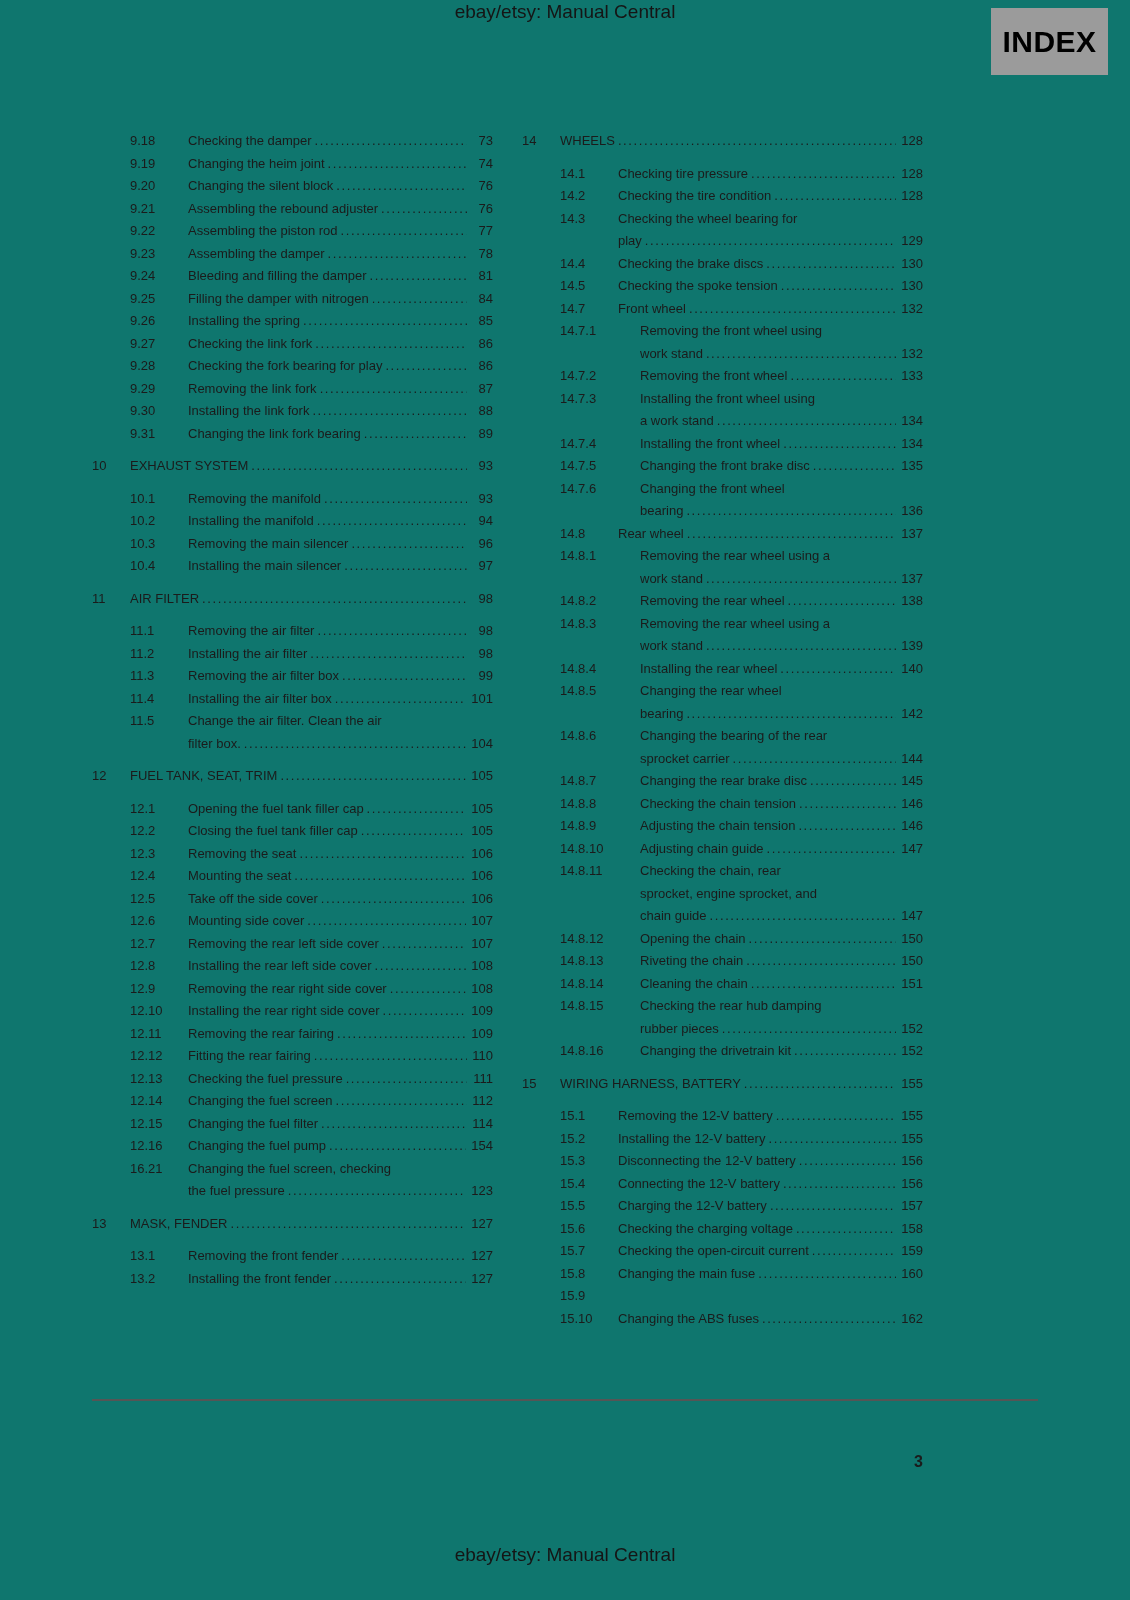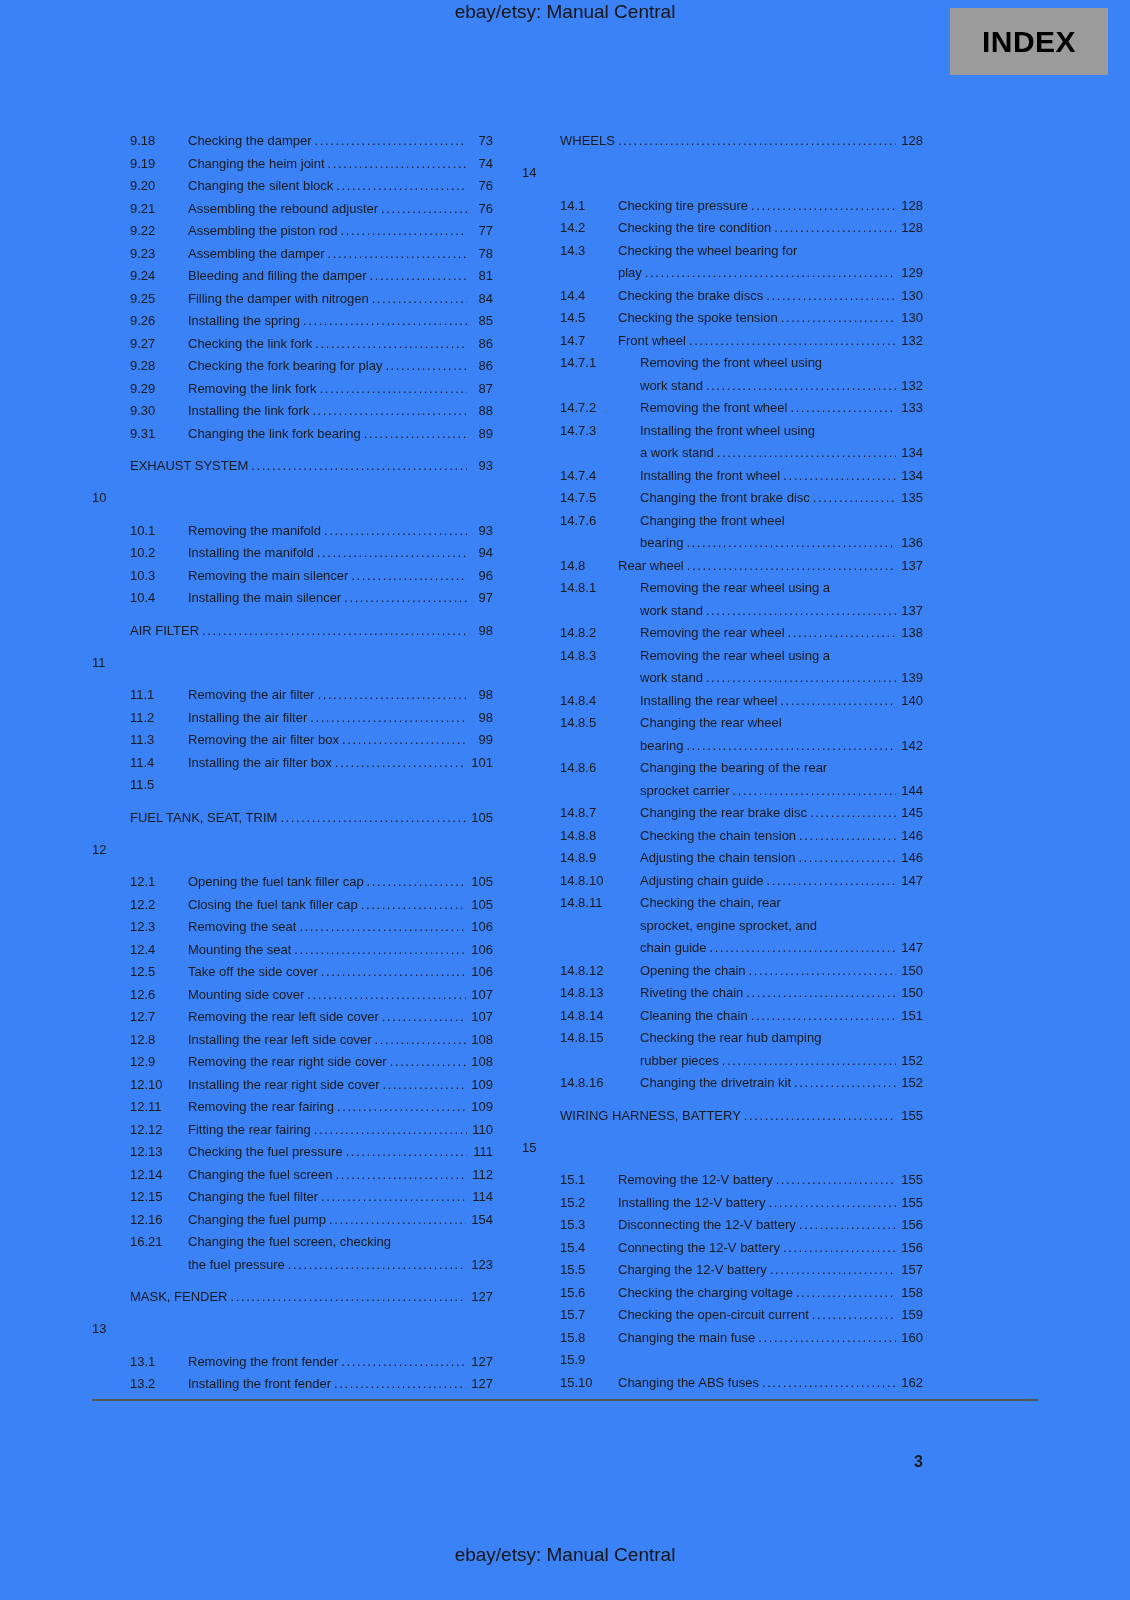--- a/index.html
+++ b/index.html
@@ -4,49 +4,49 @@
 <style>
   * { margin: 0; padding: 0; box-sizing: border-box; }
   html, body { width: 1130px; height: 1600px; }
   body {
     background: #ffffff;
     font-family: "Liberation Sans", "DejaVu Sans", sans-serif;
     color: var(--text-color, #1b1b1b);
     position: relative;
     overflow: hidden;
   }
-  .page { position: absolute; inset: 0; width: 1130px; height: 1600px; background: #3b82f6; }
+  .page { position: absolute; inset: 0; width: 1130px; height: 1600px; background: #0f766e; }
 
   .doc-title-top, .doc-title-bottom {
     position: absolute; left: 0; width: 100%;
     text-align: center; font-size: 19px; color: #151515;
   }
   .doc-title-top { top: 1px; }
   .doc-title-bottom { top: 1544px; }
 
   .index-box {
     position: absolute; top: 8px; right: 22px;
-    width: 158px; height: 67px;
+    width: 117px; height: 67px;
     background: var(--index-box-bg, #9b9b9b);
     display: flex; align-items: center; justify-content: center;
   }
   .index-label { font-size: 30px; font-weight: bold; color: #000; letter-spacing: 0.5px; }
 
   .toc-col {
     position: absolute; top: 130px; width: 401px;
     font-size: 13px; line-height: 22.5px;
   }
   #toc-col-left  { left: 92px; }
   #toc-col-right { left: 522px; }
 
   .entry { display: flex; align-items: flex-start; }
   .entry .num { flex: 0 0 58px; }
   .entry.level1 { margin: 10px 0 10px 0; }
   .toc-col .entry.level1:first-child { margin-top: 0; }
-  .entry.level1 .num { flex: 0 0 38px; margin-top: 32px; }
+  .entry.level1 .num { flex: 0 0 38px; }
   .entry.level2 { padding-left: 38px; }
   .entry.level2 .num { flex: 0 0 58px; }
   .entry.level3 { padding-left: 38px; }
   .entry.level3 .num { flex: 0 0 80px; }
 
   .body { flex: 1 1 auto; min-width: 0; display: block; }
   .line { display: flex; align-items: baseline; }
   .txt { white-space: nowrap; }
   .dots {
     flex: 1 1 auto; overflow: hidden; white-space: nowrap;
@@ -313,20 +313,30 @@
         <span class="body">
           <span class="line">
             <span class="txt">Installing the air filter box</span>
             <span class="dots"></span>
             <span class="pg">101</span>
           </span>
         </span>
       </div>
       <div class="entry level2">
         <span class="num">11.5</span>
+        <span class="body">
+          <span class="line">
+            <span class="txt">Change the air filter. Clean the air</span>
+          </span>
+          <span class="line">
+            <span class="txt">filter box.</span>
+            <span class="dots"></span>
+            <span class="pg">104</span>
+          </span>
+        </span>
       </div>
       <div class="entry level1">
         <span class="num">12</span>
         <span class="body">
           <span class="line">
             <span class="txt">FUEL TANK, SEAT, TRIM</span>
             <span class="dots"></span>
             <span class="pg">105</span>
           </span>
         </span>

